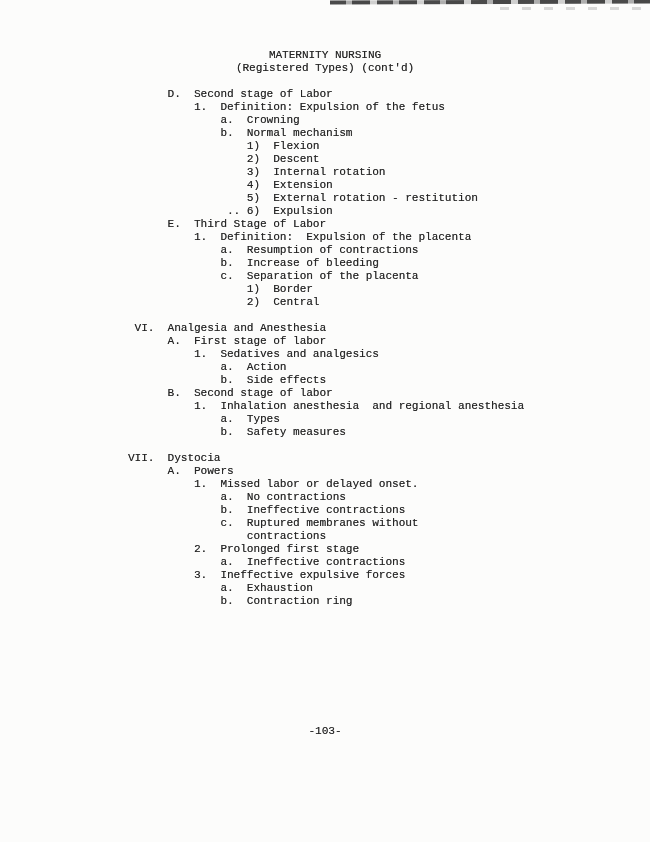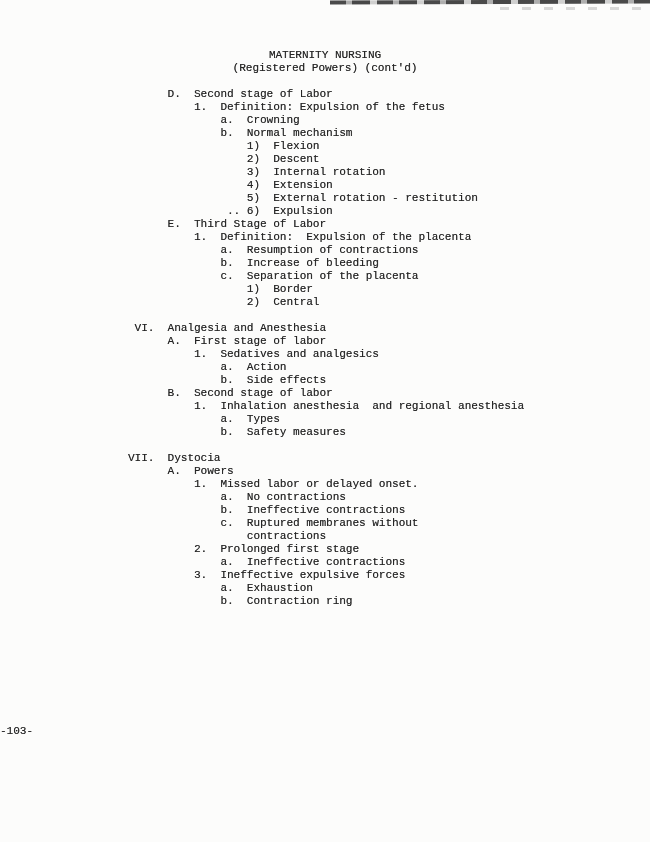--- a/index.html
+++ b/index.html
@@ -25,20 +25,21 @@
   .outline-block {
     position: absolute;
     top: 88px; left: 128px;
     white-space: pre;
   }
   .line { white-space: pre; min-height: 13px; }
   .page-number {
     position: absolute;
     top: 725px; left: 0;
     width: 650px;
+    text-align: center;
   }
   .artifact-band {
     position: absolute;
     top: 0; left: 330px;
     width: 320px; height: 4px;
     transform: rotate(-0.15deg);
     background: repeating-linear-gradient(90deg,
       rgba(55,55,55,0.9) 0 16px,
       rgba(110,110,110,0.55) 16px 22px,
       rgba(40,40,40,0.85) 22px 40px,
@@ -54,18 +55,18 @@
   }
 </style>
 </head>
 <body>
 
 <div class="artifact-band"></div>
 <div class="artifact-dashes"></div>
 
 <div class="title-block doc-text">
   <div>MATERNITY NURSING</div>
-  <div>(Registered Powers)  (cont'd)</div>
+  <div>(Registered Types)  (cont'd)</div>
 </div>
 
 <div class="outline-block doc-text"><div class="line">      D.  Second stage of Labor</div><div class="line">          1.  Definition: Expulsion of the fetus</div><div class="line">              a.  Crowning</div><div class="line">              b.  Normal mechanism</div><div class="line">                  1)  Flexion</div><div class="line">                  2)  Descent</div><div class="line">                  3)  Internal rotation</div><div class="line">                  4)  Extension</div><div class="line">                  5)  External rotation - restitution</div><div class="line">               .. 6)  Expulsion</div><div class="line">      E.  Third Stage of Labor</div><div class="line">          1.  Definition:  Expulsion of the placenta</div><div class="line">              a.  Resumption of contractions</div><div class="line">              b.  Increase of bleeding</div><div class="line">              c.  Separation of the placenta</div><div class="line">                  1)  Border</div><div class="line">                  2)  Central</div><div class="line">&nbsp;</div><div class="line"> VI.  Analgesia and Anesthesia</div><div class="line">      A.  First stage of labor</div><div class="line">          1.  Sedatives and analgesics</div><div class="line">              a.  Action</div><div class="line">              b.  Side effects</div><div class="line">      B.  Second stage of labor</div><div class="line">          1.  Inhalation anesthesia  and regional anesthesia</div><div class="line">              a.  Types</div><div class="line">              b.  Safety measures</div><div class="line">&nbsp;</div><div class="line">VII.  Dystocia</div><div class="line">      A.  Powers</div><div class="line">          1.  Missed labor or delayed onset.</div><div class="line">              a.  No contractions</div><div class="line">              b.  Ineffective contractions</div><div class="line">              c.  Ruptured membranes without</div><div class="line">                  contractions</div><div class="line">          2.  Prolonged first stage</div><div class="line">              a.  Ineffective contractions</div><div class="line">          3.  Ineffective expulsive forces</div><div class="line">              a.  Exhaustion</div><div class="line">              b.  Contraction ring</div></div>
 
 <div class="page-number doc-text">-103-</div>
 
 </body></html>

